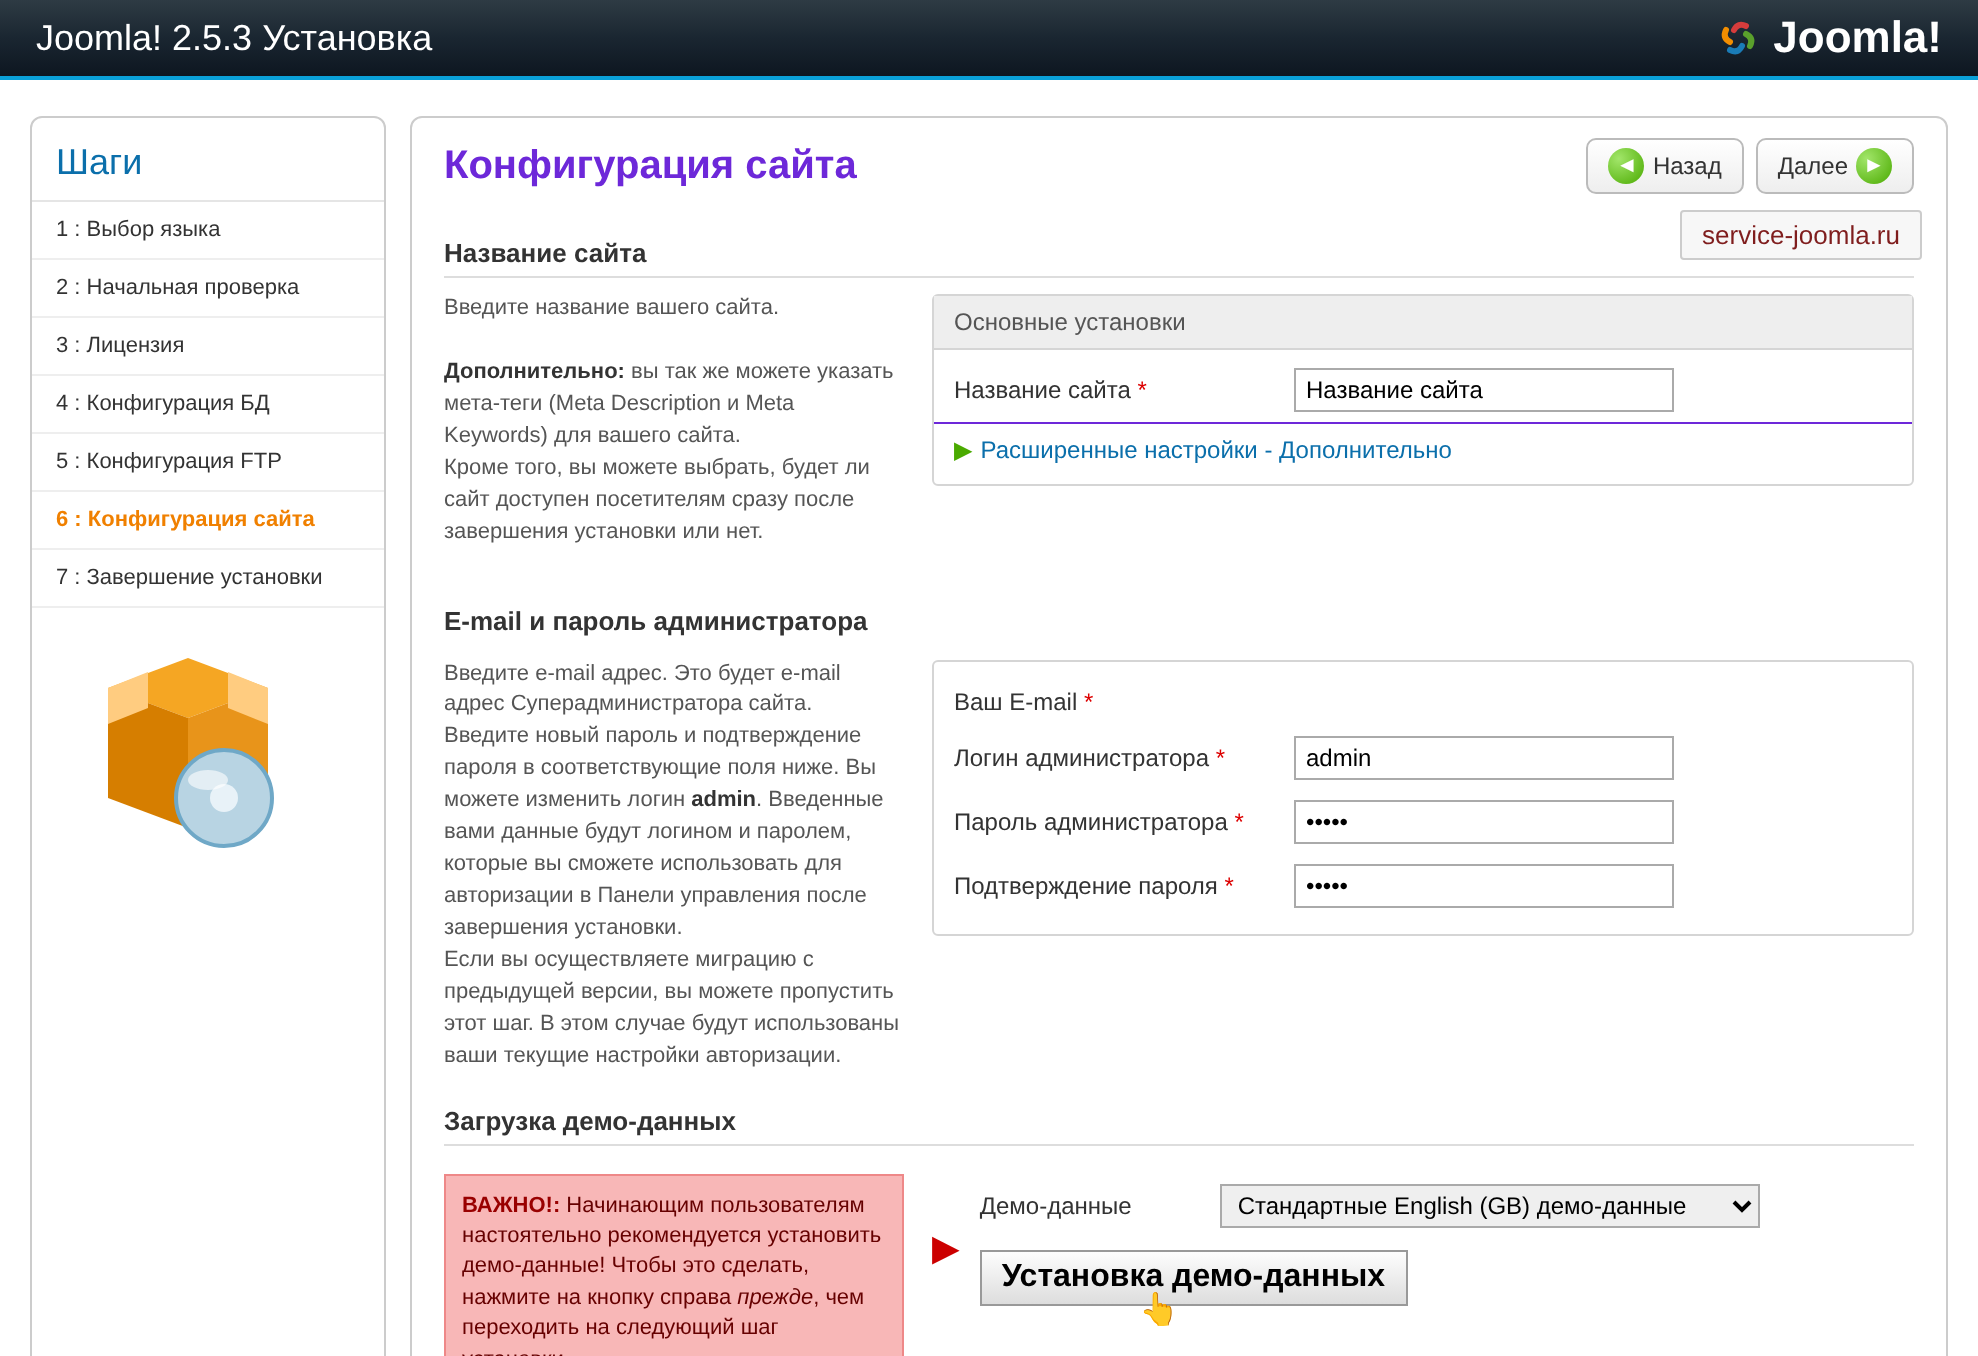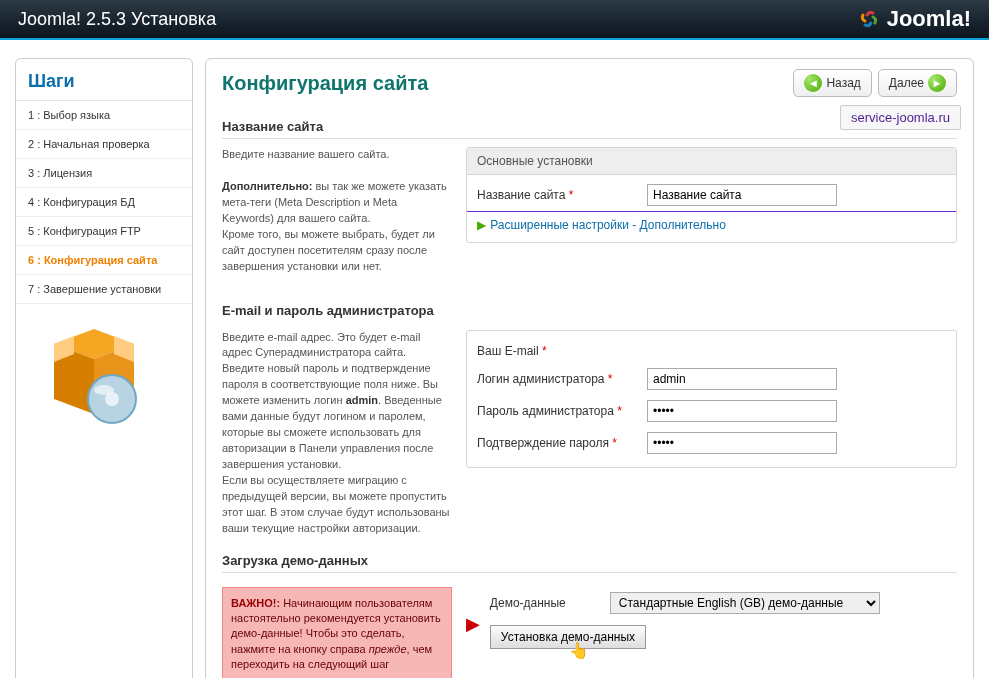--- a/index.html
+++ b/index.html
@@ -3,54 +3,54 @@
 <meta charset="utf-8">
 <style>
 * { margin: 0; padding: 0; box-sizing: border-box; }
 body { font-family: Arial, Helvetica, sans-serif; font-size: 12px; color: #333; background: #fff; }
 .topbar { background: linear-gradient(to bottom, #2e3b44 0%, #1a2631 50%, #0d1620 100%); border-bottom: 2px solid #0aa0d8; height: 40px; display: flex; align-items: center; justify-content: space-between; padding: 0 18px; }
 .topbar-title { color: #fff; font-size: 18px; font-weight: normal; }
 .topbar-logo { color: #fff; font-size: 22px; font-weight: bold; display: flex; align-items: center; gap: 6px; }
 .logo-mark { display: inline-flex; width: 24px; height: 24px; }
 .container { display: flex; padding: 18px 15px 0 15px; gap: 12px; }
 .sidebar { width: 178px; border: 1px solid #ccc; border-radius: 6px; background: #fff; padding: 8px 0 14px 0; }
-.sidebar h2 { color: #0b6fab; font-size: 18px; font-weight: bold; padding: 4px 12px 8px 12px; border-bottom: 1px solid #e5e5e5; }
+.sidebar h2 { color: #0b6fab; font-size: 18px; font-weight: normal; padding: 4px 12px 8px 12px; border-bottom: 1px solid #e5e5e5; }
 .step { padding: 8px 12px; font-size: 11px; color: #333; border-bottom: 1px solid #eee; }
 .step.active { color: #f08000; font-weight: bold; }
 .sidebar-img { padding: 10px 0 0 18px; }
 .box-svg { width: 120px; height: 110px; }
 .main { flex: 1; border: 1px solid #ccc; border-radius: 6px; background: #fff; padding: 10px 16px 20px 16px; position: relative; }
 .main-head { display: flex; justify-content: space-between; align-items: center; padding-bottom: 6px; }
-.main-title { color: #0f766e; font-size: 20px; font-weight: bold; }
+.main-title { color: #6d28d9; font-size: 20px; font-weight: bold; }
 .nav-buttons { display: flex; gap: 6px; }
 .nav-btn { display: inline-flex; align-items: center; gap: 4px; border: 1px solid #bbb; border-radius: 5px; background: linear-gradient(to bottom,#fff,#eee); padding: 4px 10px; font-size: 12px; cursor: pointer; color: #333; }
 .nav-btn .arrow { width: 18px; height: 18px; border-radius: 50%; display: inline-flex; align-items: center; justify-content: center; font-size: 11px; color: #fff; }
 .arrow.green-l { background: radial-gradient(circle at 30% 30%, #a2e66a, #4aaa00); }
 .arrow.green-r { background: radial-gradient(circle at 30% 30%, #a2e66a, #4aaa00); }
-.watermark { position: absolute; right: 12px; top: 46px; border: 1px solid #ccc; background: #f7f7f7; padding: 4px 10px; font-size: 13px; color: #4c1d95; border-radius: 2px; }
+.watermark { position: absolute; right: 12px; top: 46px; border: 1px solid #ccc; background: #f7f7f7; padding: 4px 10px; font-size: 13px; color: #7f1d1d; border-radius: 2px; }
 .section-title { font-weight: bold; font-size: 13px; color: #333; border-bottom: 1px solid #ddd; padding: 10px 0 4px 0; margin-top: 6px; }
 .row { display: flex; gap: 14px; margin-top: 8px; }
 .col-left { width: 230px; font-size: 11px; color: #555; line-height: 1.45; }
 .col-left b { color: #333; }
 .col-right { flex: 1; }
 .settings-box { border: 1px solid #d5d5d5; border-radius: 3px; background: #fff; }
 .settings-head { background: #eee; border-bottom: 1px solid #d5d5d5; padding: 6px 10px; font-size: 12px; color: #555; }
 .settings-body { padding: 4px 0; }
 .form-row { display: flex; align-items: center; padding: 5px 10px; }
 .form-label { width: 170px; font-size: 12px; color: #333; }
 .form-label .req { color: #d00; }
 .form-row input[type=text], .form-row input[type=password] { border: 1px solid #aaa; padding: 3px 5px; font-size: 12px; width: 190px; }
 .expand-row { padding: 6px 10px; color: #0b6fab; font-size: 12px; border-top: 1px solid #6d28d9; }
 .expand-row .tri { color: #4aaa00; margin-right: 4px; }
 .warn-box { background: #f8b7b7; border: 1px solid #e88; padding: 8px; font-size: 11px; line-height: 1.4; color: #600; }
 .warn-box b { color: #900; }
 .demo-area { display: flex; align-items: flex-start; gap: 10px; }
 .red-arrow { color: #c00; font-size: 18px; line-height: 1; margin-top: 28px; }
 select { border: 1px solid #aaa; padding: 2px 4px; font-size: 12px; }
-.demo-btn { border: 1px solid #999; background: linear-gradient(to bottom,#fdfdfd,#ddd); padding: 4px 10px; font-size: 12px; cursor: pointer; margin-top: 6px; }
+.demo-btn { border: 1px solid #999; background: linear-gradient(to bottom,#fdfdfd,#ddd); padding: 4px 10px; font-size: 16px; cursor: pointer; margin-top: 6px; font-weight: bold; }
 .demo-note { font-size: 11px; color: #888; font-style: italic; margin-top: 10px; line-height: 1.4; }
 .cursor-hand { position: relative; left: 80px; top: -8px; font-size: 16px; }
 </style>
 </head>
 <body>
 
 <div class="topbar">
   <div class="topbar-title">Joomla! 2.5.3 Установка</div>
   <div class="topbar-logo">
     <span class="logo-mark">

